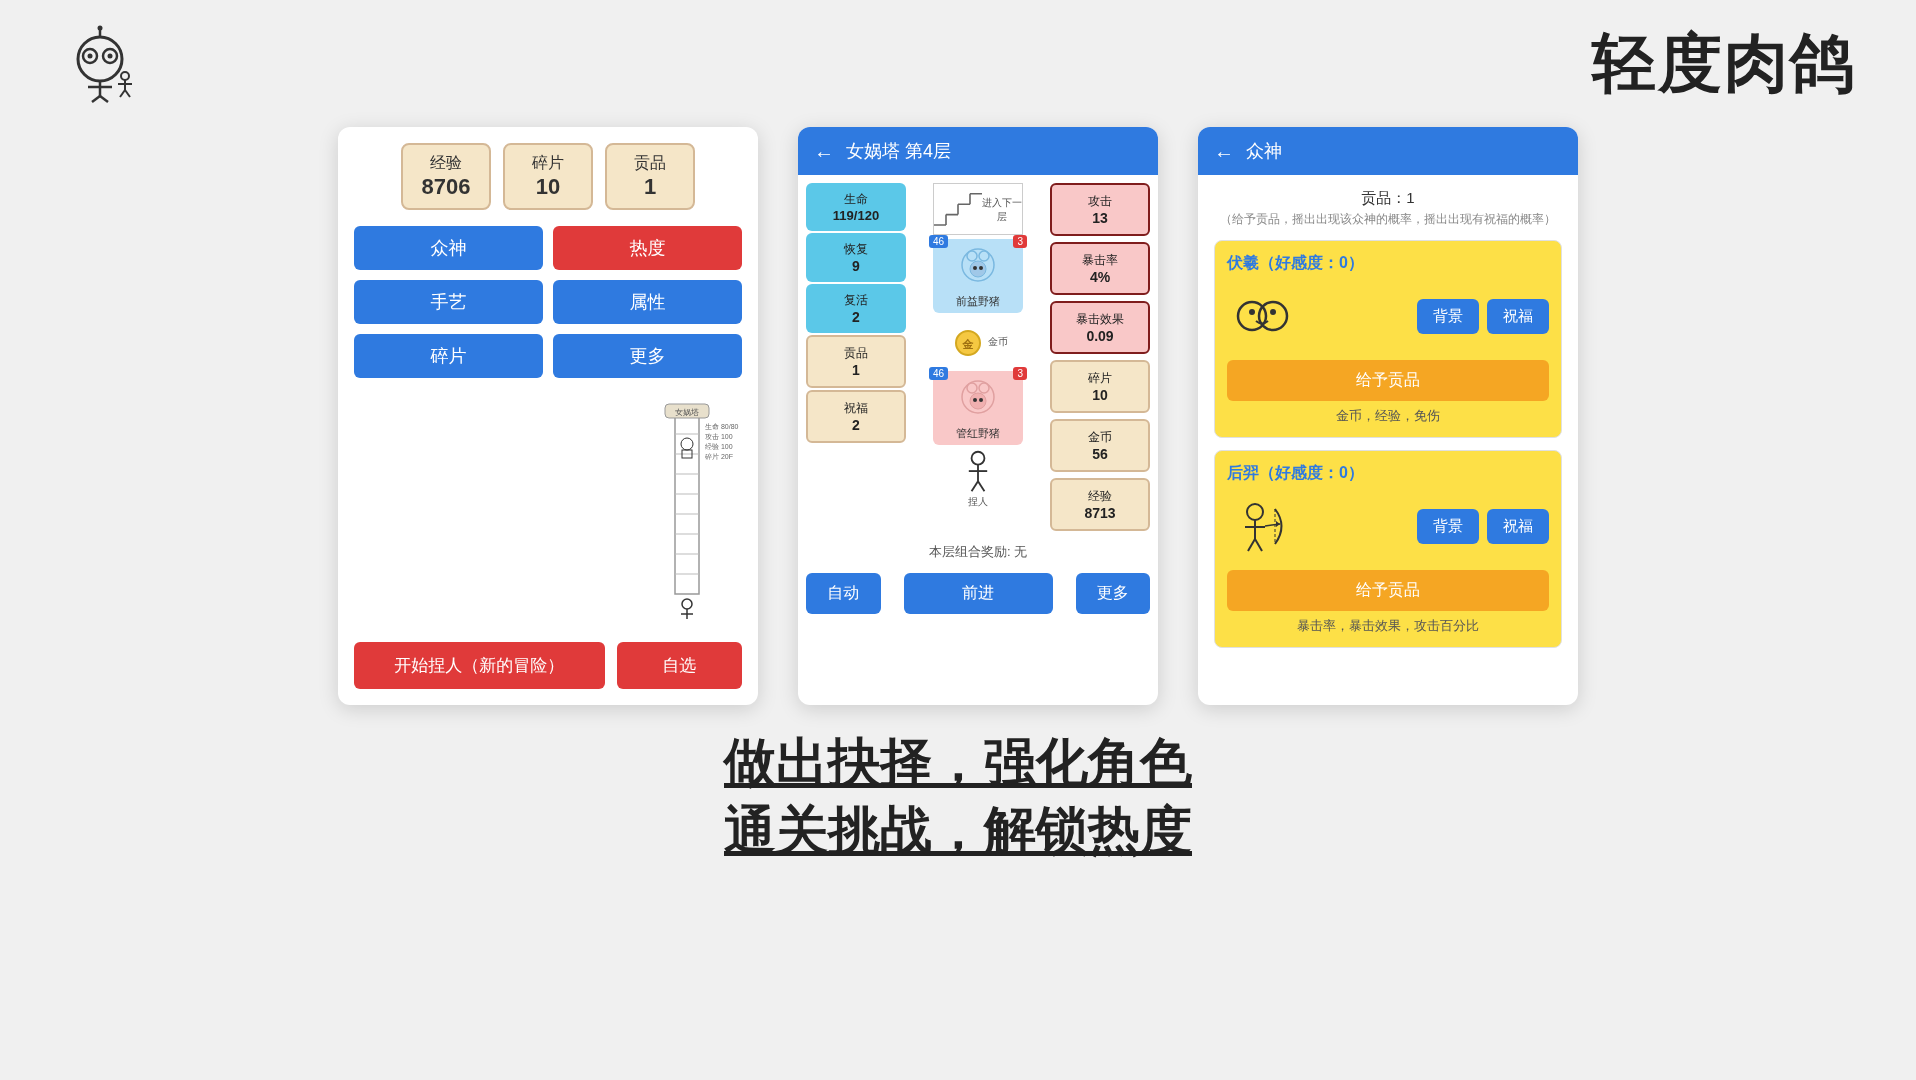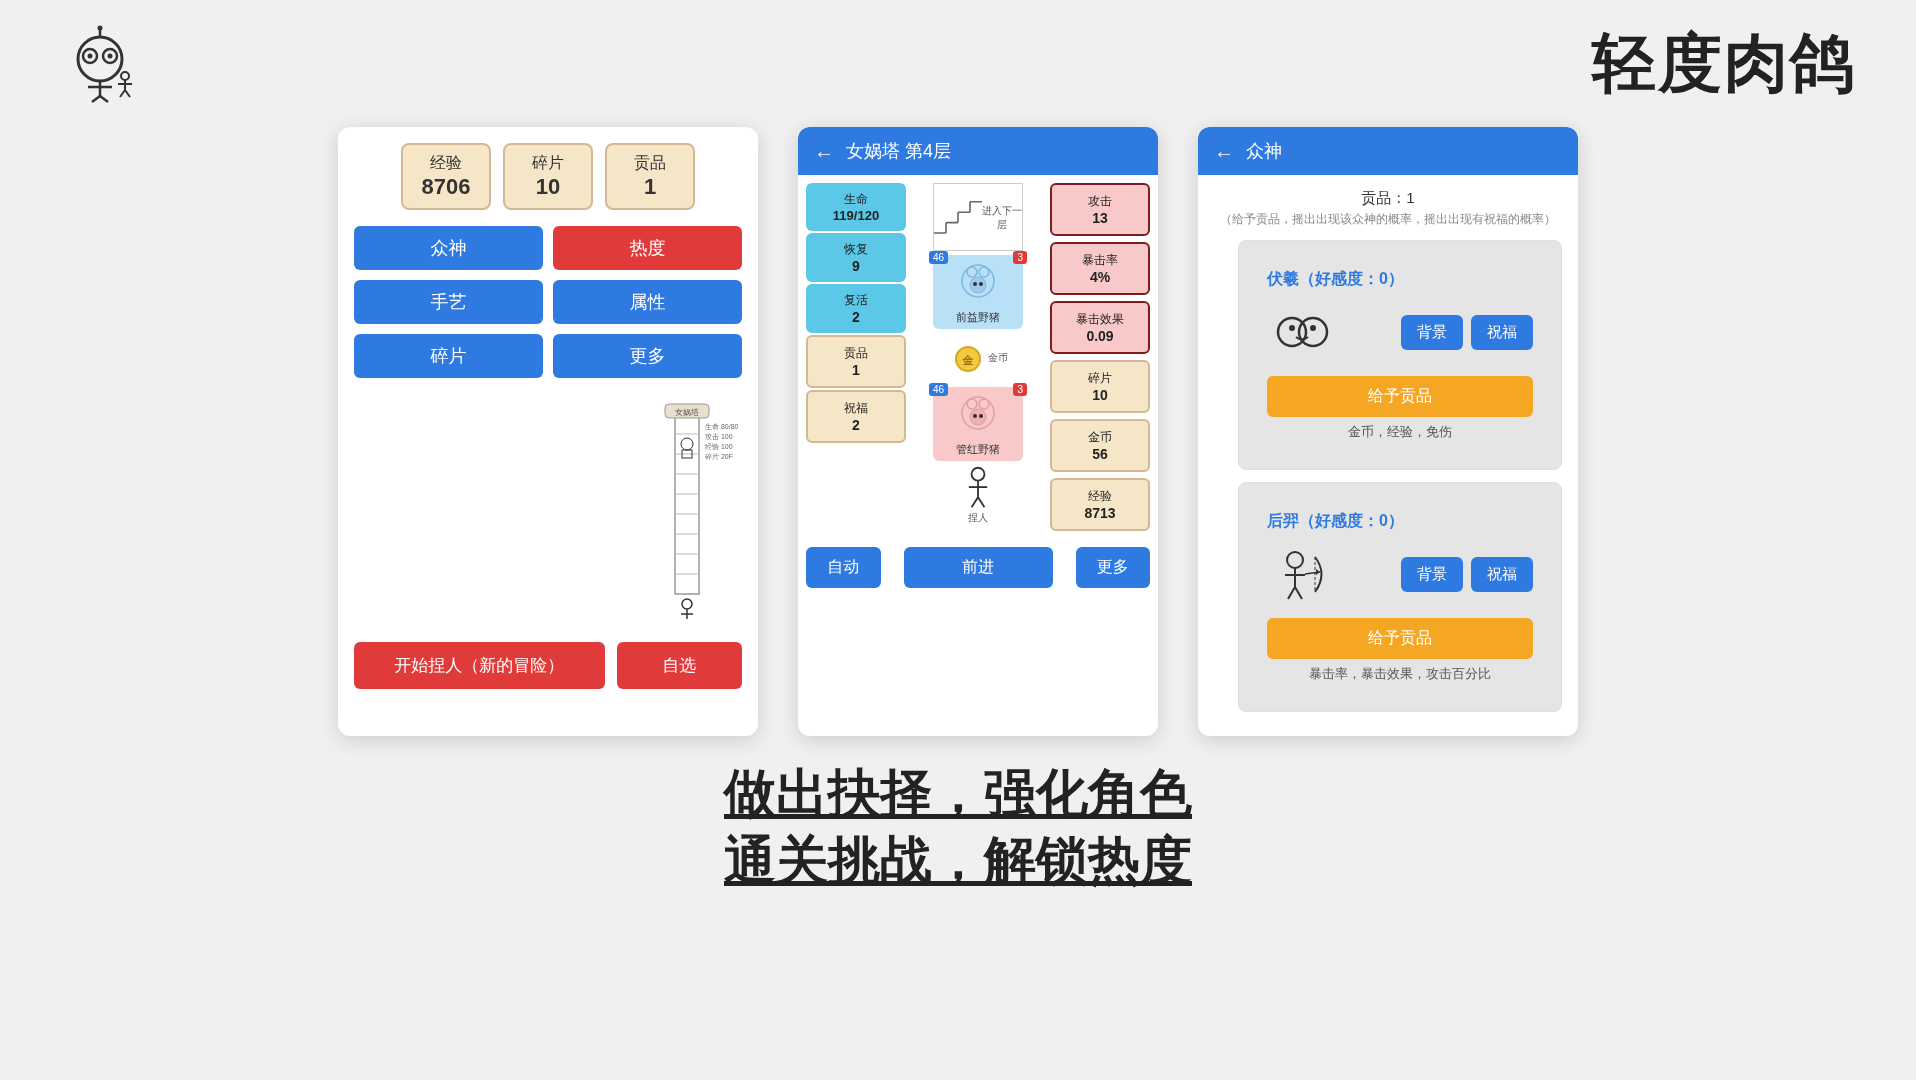--- a/index.html
+++ b/index.html
@@ -175,21 +175,21 @@
     .center-panel {
       flex: 1;
       display: flex;
       flex-direction: column;
       align-items: center;
       gap: 4px;
       position: relative;
     }
     .stairs-box {
       width: 90px;
-      height: 68px;
+      height: 52px;
       border: 1px solid #ccc;
       display: flex;
       align-items: center;
       justify-content: center;
       font-size: 11px;
       text-align: center;
       color: #555;
     }
     .enemy-box-blue {
       background: #b8e0f7;
@@ -290,26 +290,25 @@
       font-size: 13px;
       color: #555;
       margin-bottom: 12px;
       line-height: 1.5;
     }
     .tribute-title {
       font-size: 15px;
       color: #333;
     }
     .god-section {
-      background: #e5e5e5;
+      background: #fde047;
       border: 1px solid #e0e0e0;
       border-radius: 8px;
-      padding: 28px;
+      padding: 12px;
       margin-bottom: 12px;
-      margin-left: 24px;
     }
     .god-title-blue {
       color: #2f7ae0;
       font-size: 16px;
       font-weight: bold;
       margin-bottom: 8px;
     }
     .god-body {
       display: flex;
       align-items: center;
@@ -578,20 +577,21 @@
           <div style="font-size:12px">金币</div>
           <div style="font-weight:bold;font-size:14px">56</div>
         </div>
         <div class="stat-box-light2">
           <div style="font-size:12px">经验</div>
           <div style="font-weight:bold;font-size:14px">8713</div>
         </div>
       </div>
     </div>
 
+    <div class="combo-reward">本层组合奖励: 无</div>
 
     <div class="screen2-bottom">
       <button class="btn-blue" style="flex:1;padding:10px 0;font-size:16px;border-radius:6px;border:none;cursor:pointer;background:#2f7ae0;color:#fff">自动</button>
       <button class="btn-blue" style="flex:2;padding:10px 0;font-size:16px;border-radius:6px;border:none;cursor:pointer;background:#2f7ae0;color:#fff">前进</button>
       <button class="btn-blue" style="flex:1;padding:10px 0;font-size:16px;border-radius:6px;border:none;cursor:pointer;background:#2f7ae0;color:#fff">更多</button>
     </div>
   </div>
 
   <div class="phone-screen screen3">
     <div class="screen-header-blue">

